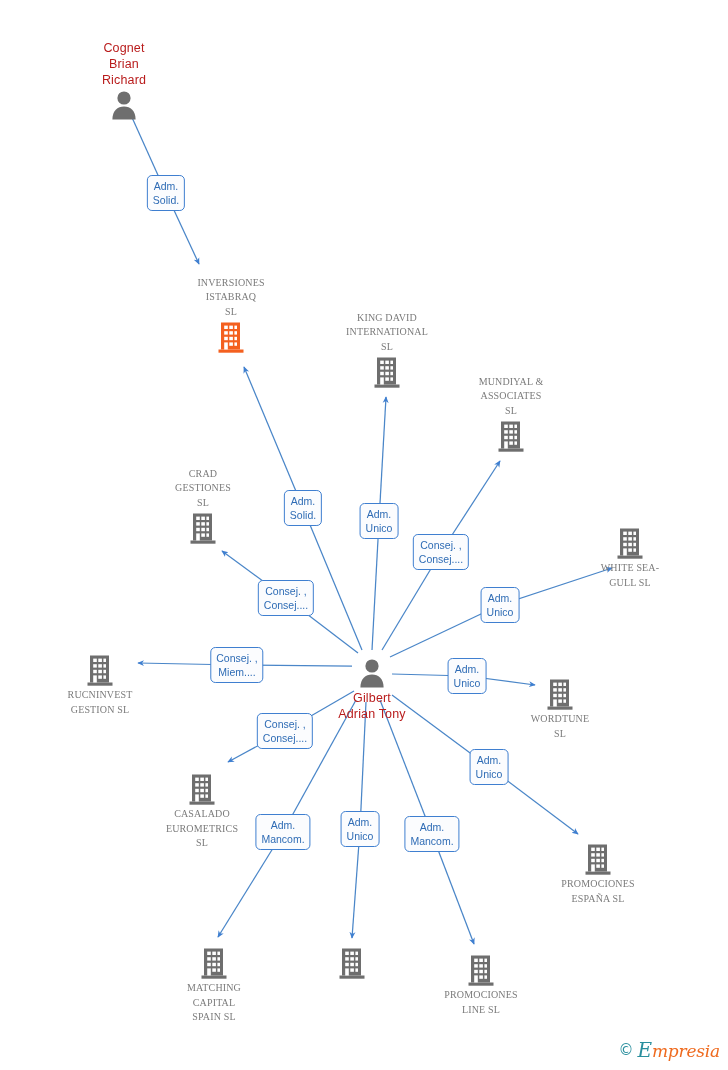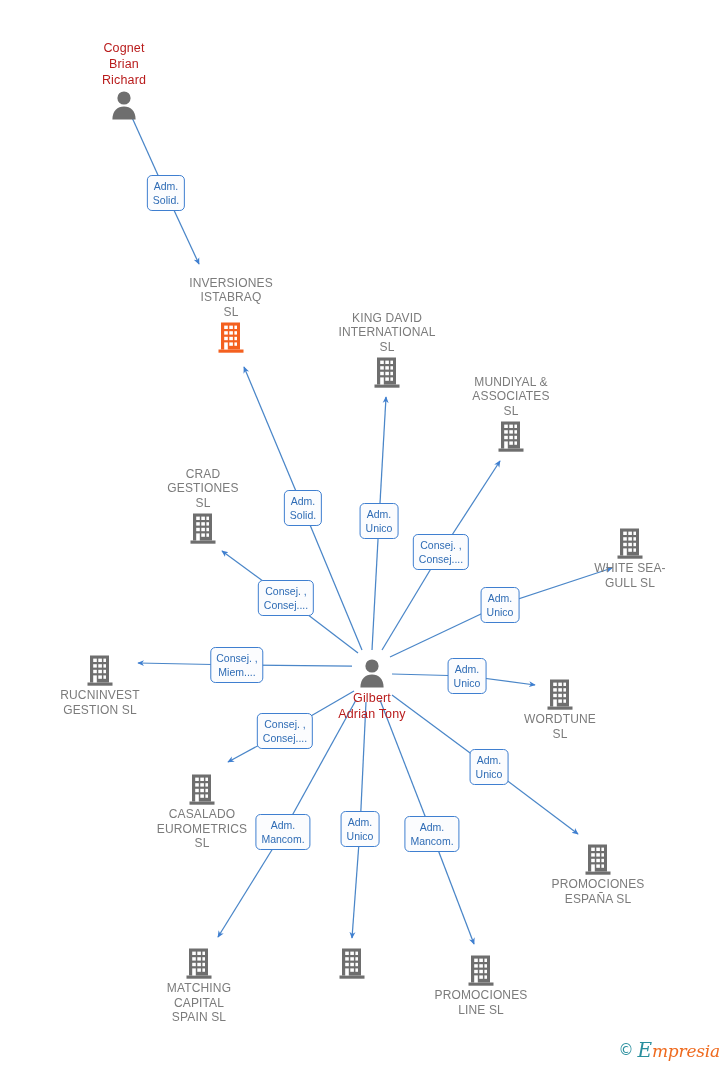--- a/index.html
+++ b/index.html
@@ -34,21 +34,21 @@
   }
   .node .label {
     display: block;
     font-size: 11.5px;
     line-height: 14.5px;
     color: #7b7b7b;
     letter-spacing: 0.15px;
     font-weight: 400;
     white-space: pre-line;
   }
-  .node.company .label { font-size: 12px; }
+  .node.company .label { font-size: 10px; font-family: Liberation Serif, serif; }
   .node.label-above .label { margin-bottom: 2px; }
   .node.label-below .label { margin-top: 2px; }
   .node.person .label {
     font-size: 12.5px;
     line-height: 16px;
     color: #b91c1c;
   }
   .node.highlight .label { color: #7b7b7b; }
 
   .edge-label {
@@ -346,21 +346,21 @@
               <rect x="11.3" y="15.8" width="3.6" height="3.4"></rect>
               <rect x="16.4" y="15.8" width="2.6" height="3.4"></rect>
               <rect x="6.2" y="21.4" width="3.6" height="7.1"></rect>
               <rect x="11.3" y="21.4" width="3.6" height="3.4"></rect>
               <rect x="16.4" y="21.4" width="2.6" height="3.4"></rect>
             </g>
           </svg></span>
         <span class="label">PROMOCIONES
 ESPAÑA  SL</span>
       </div>
-      <div class="node company label-below" style="left: 199px; top: 947px;">
+      <div class="node company label-below" style="left: 214px; top: 947px;">
         <span class="glyph"><svg width="26" height="32" viewBox="0 0 26 32" xmlns="http://www.w3.org/2000/svg">
             <rect x="3" y="1.5" width="19" height="27" fill="#6e6e6e"></rect>
             <rect x="0.5" y="28.5" width="25" height="3.2" fill="#6e6e6e"></rect>
             <g fill="#ffffff">
               <rect x="6.2" y="4.6" width="3.6" height="3.4"></rect>
               <rect x="11.3" y="4.6" width="3.6" height="3.4"></rect>
               <rect x="16.4" y="4.6" width="2.6" height="3.4"></rect>
               <rect x="6.2" y="10.2" width="3.6" height="3.4"></rect>
               <rect x="11.3" y="10.2" width="3.6" height="3.4"></rect>
               <rect x="16.4" y="10.2" width="2.6" height="3.4"></rect>

